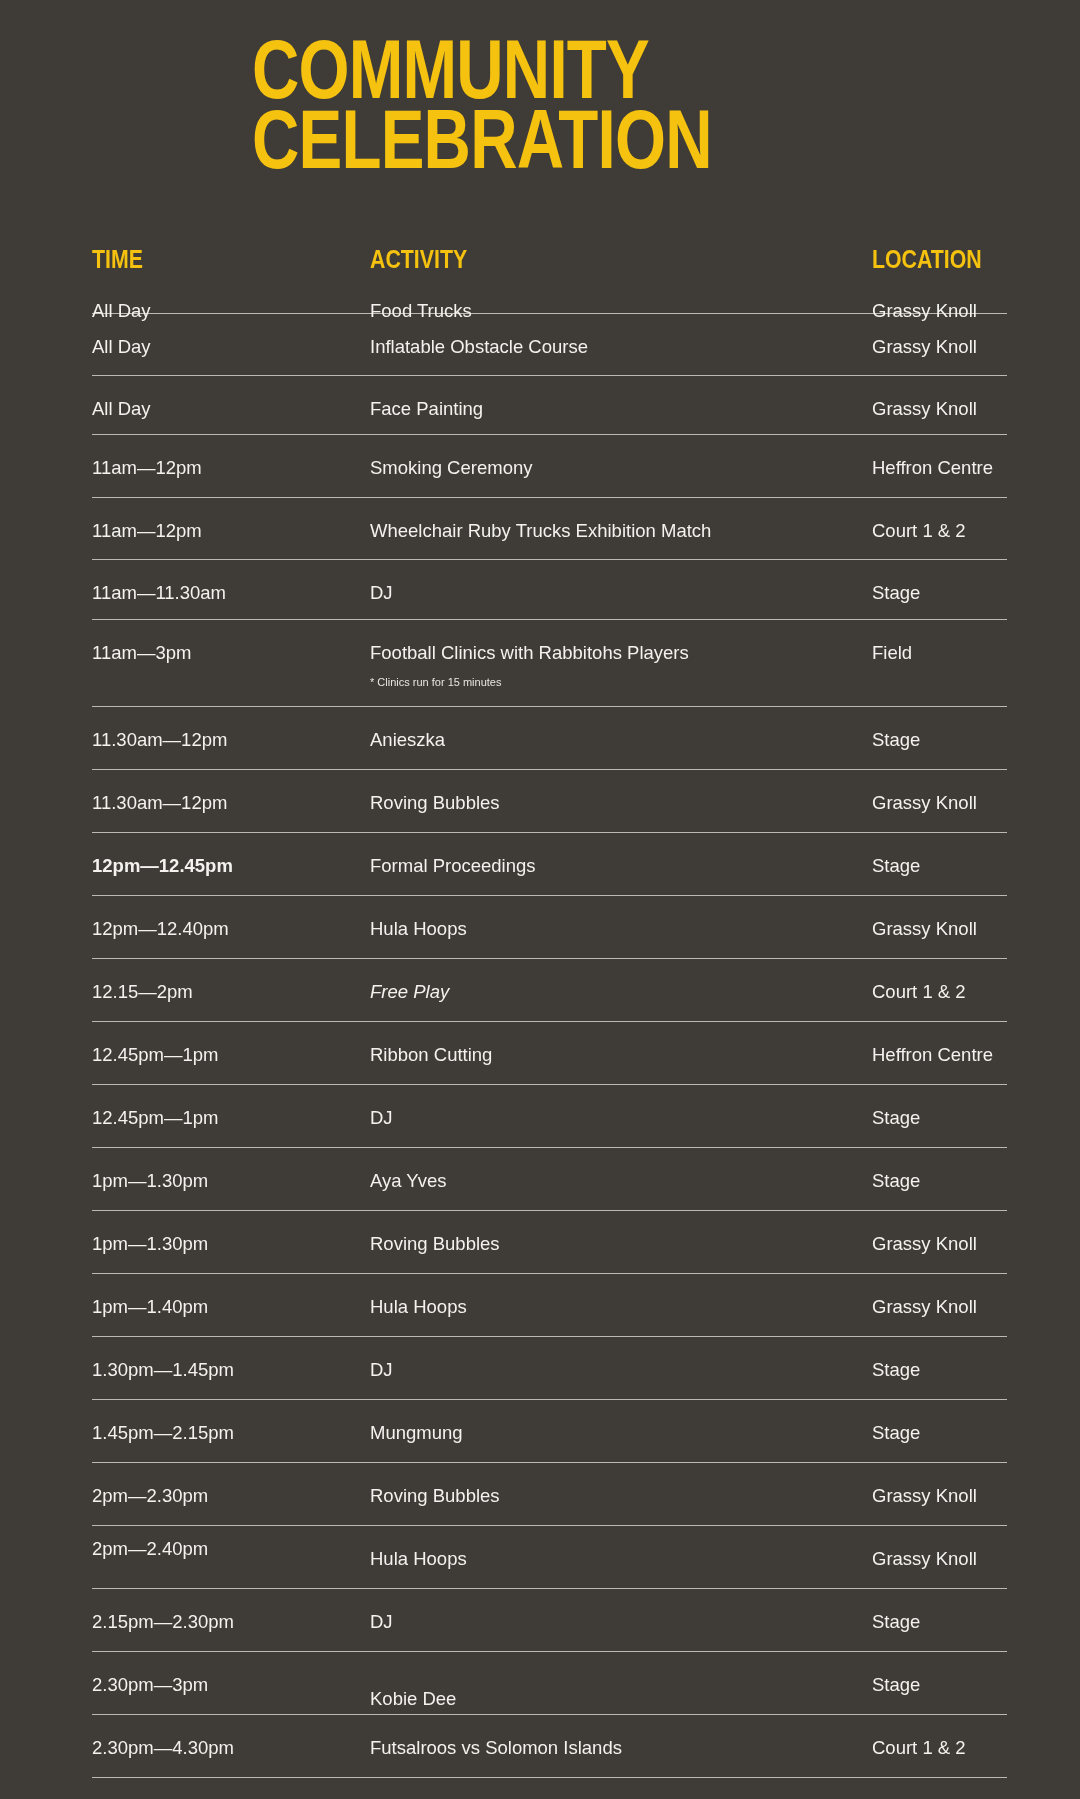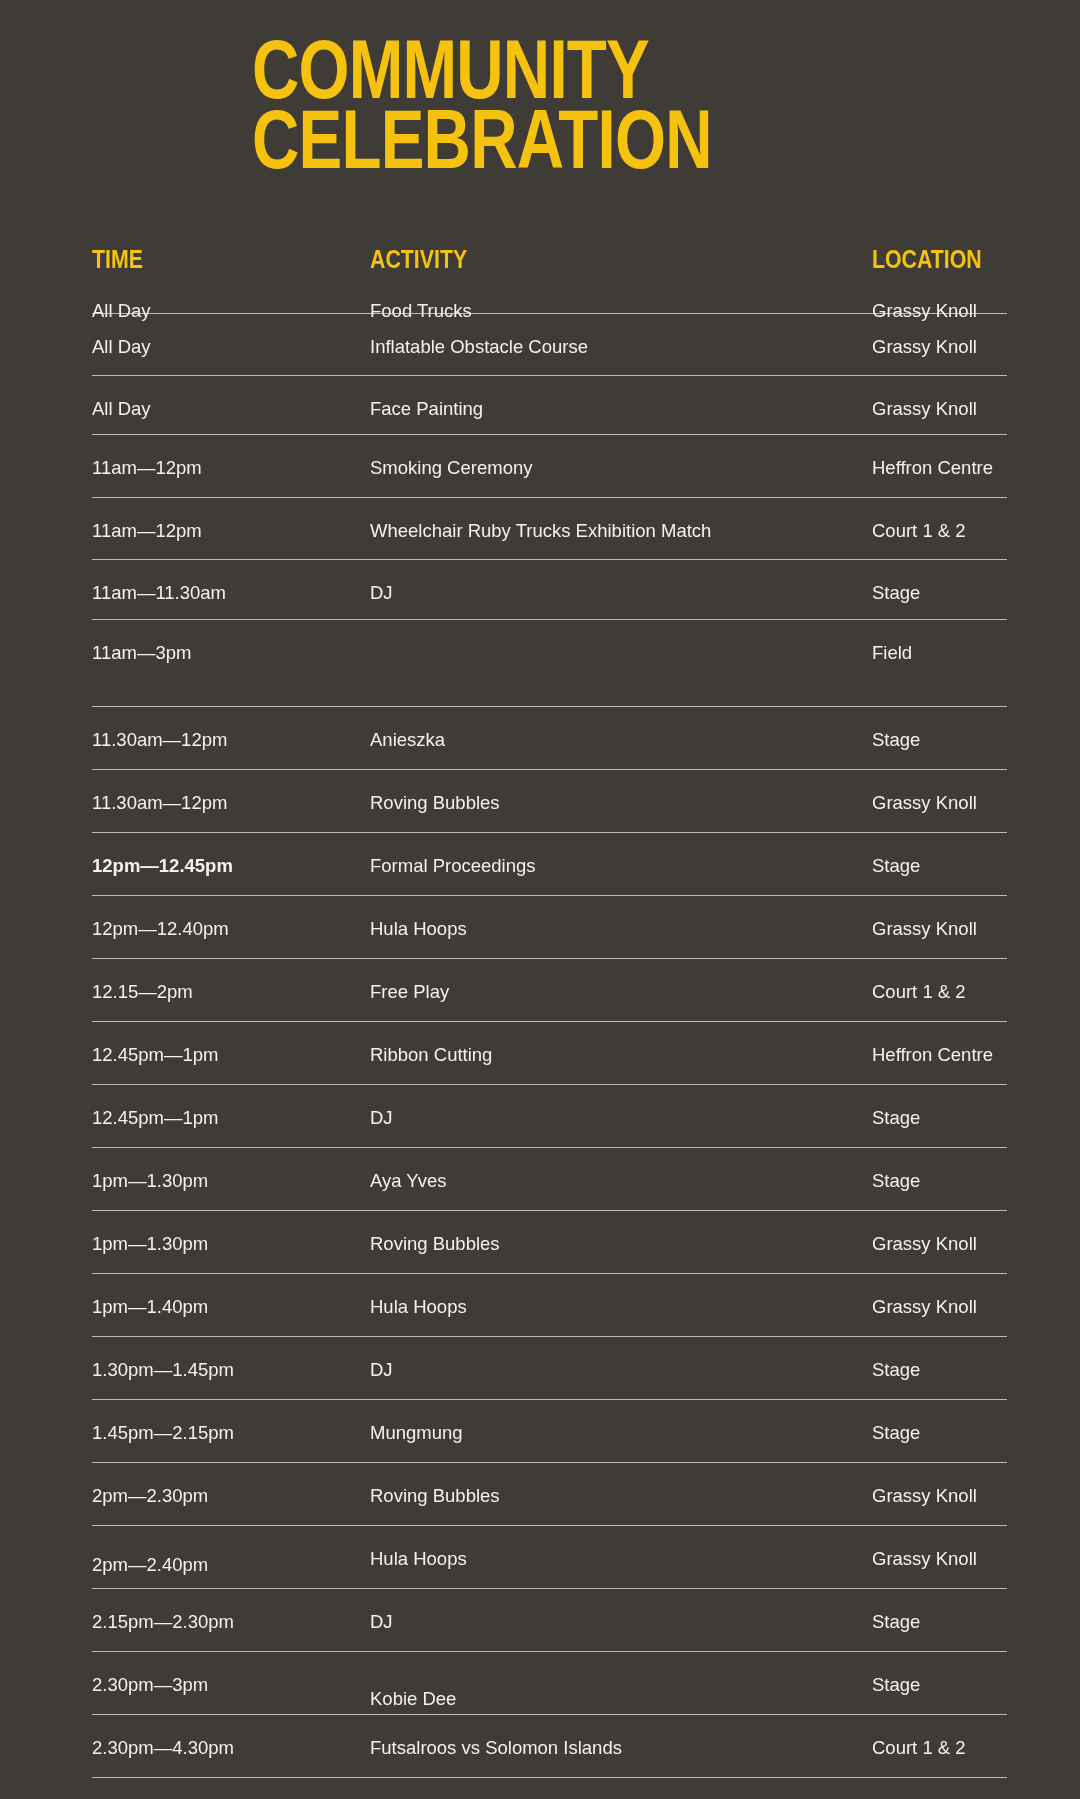--- a/index.html
+++ b/index.html
@@ -75,20 +75,21 @@
         <div class="cell c2" style="top: 22px;"><span>Wheelchair Ruby Trucks Exhibition Match</span></div>
         <div class="cell c3" style="top: 22px;"><span>Court 1 &amp; 2</span></div>
       </div>
       <div class="row" style="height: 59px;">
         <div class="cell c1" style="top: 22px;"><span>11am—11.30am</span></div>
         <div class="cell c2" style="top: 22px;"><span>DJ</span></div>
         <div class="cell c3" style="top: 22px;"><span>Stage</span></div>
       </div>
       <div class="row" style="height: 86px;">
         <div class="cell c1" style="top: 22px;"><span>11am—3pm</span></div>
+        <div class="cell c2" style="top: 22px;"><span>Football Clinics with Rabbitohs Players</span><span class="note">* Clinics run for 15 minutes</span></div>
         <div class="cell c3" style="top: 22px;"><span>Field</span></div>
       </div>
       <div class="row" style="height: 62px;">
         <div class="cell c1" style="top: 22px;"><span>11.30am—12pm</span></div>
         <div class="cell c2" style="top: 22px;"><span>Anieszka</span></div>
         <div class="cell c3" style="top: 22px;"><span>Stage</span></div>
       </div>
       <div class="row" style="height: 62px;">
         <div class="cell c1" style="top: 22px;"><span>11.30am—12pm</span></div>
         <div class="cell c2" style="top: 22px;"><span>Roving Bubbles</span></div>
@@ -99,21 +100,21 @@
         <div class="cell c2" style="top: 22px;"><span>Formal Proceedings</span></div>
         <div class="cell c3" style="top: 22px;"><span>Stage</span></div>
       </div>
       <div class="row" style="height: 62px;">
         <div class="cell c1" style="top: 22px;"><span>12pm—12.40pm</span></div>
         <div class="cell c2" style="top: 22px;"><span>Hula Hoops</span></div>
         <div class="cell c3" style="top: 22px;"><span>Grassy Knoll</span></div>
       </div>
       <div class="row" style="height: 62px;">
         <div class="cell c1" style="top: 22px;"><span>12.15—2pm</span></div>
-        <div class="cell c2" style="top: 22px;"><span>Free Play</span></div>
+        <div class="cell c2" style="top: 22px; font-style: italic;"><span>Free Play</span></div>
         <div class="cell c3" style="top: 22px;"><span>Court 1 &amp; 2</span></div>
       </div>
       <div class="row" style="height: 62px;">
         <div class="cell c1" style="top: 22px;"><span>12.45pm—1pm</span></div>
         <div class="cell c2" style="top: 22px;"><span>Ribbon Cutting</span></div>
         <div class="cell c3" style="top: 22px;"><span>Heffron Centre</span></div>
       </div>
       <div class="row" style="height: 62px;">
         <div class="cell c1" style="top: 22px;"><span>12.45pm—1pm</span></div>
         <div class="cell c2" style="top: 22px;"><span>DJ</span></div>
@@ -143,21 +144,21 @@
         <div class="cell c1" style="top: 22px;"><span>1.45pm—2.15pm</span></div>
         <div class="cell c2" style="top: 22px;"><span>Mungmung</span></div>
         <div class="cell c3" style="top: 22px;"><span>Stage</span></div>
       </div>
       <div class="row" style="height: 62px;">
         <div class="cell c1" style="top: 22px;"><span>2pm—2.30pm</span></div>
         <div class="cell c2" style="top: 22px;"><span>Roving Bubbles</span></div>
         <div class="cell c3" style="top: 22px;"><span>Grassy Knoll</span></div>
       </div>
       <div class="row" style="height: 62px;">
-        <div class="cell c1" style="top: 28px;"><span>2pm—2.40pm</span></div>
+        <div class="cell c1" style="top: 12px;"><span>2pm—2.40pm</span></div>
         <div class="cell c2" style="top: 22px;"><span>Hula Hoops</span></div>
         <div class="cell c3" style="top: 22px;"><span>Grassy Knoll</span></div>
       </div>
       <div class="row" style="height: 62px;">
         <div class="cell c1" style="top: 22px;"><span>2.15pm—2.30pm</span></div>
         <div class="cell c2" style="top: 22px;"><span>DJ</span></div>
         <div class="cell c3" style="top: 22px;"><span>Stage</span></div>
       </div>
       <div class="row" style="height: 62px;">
         <div class="cell c1" style="top: 22px;"><span>2.30pm—3pm</span></div>

